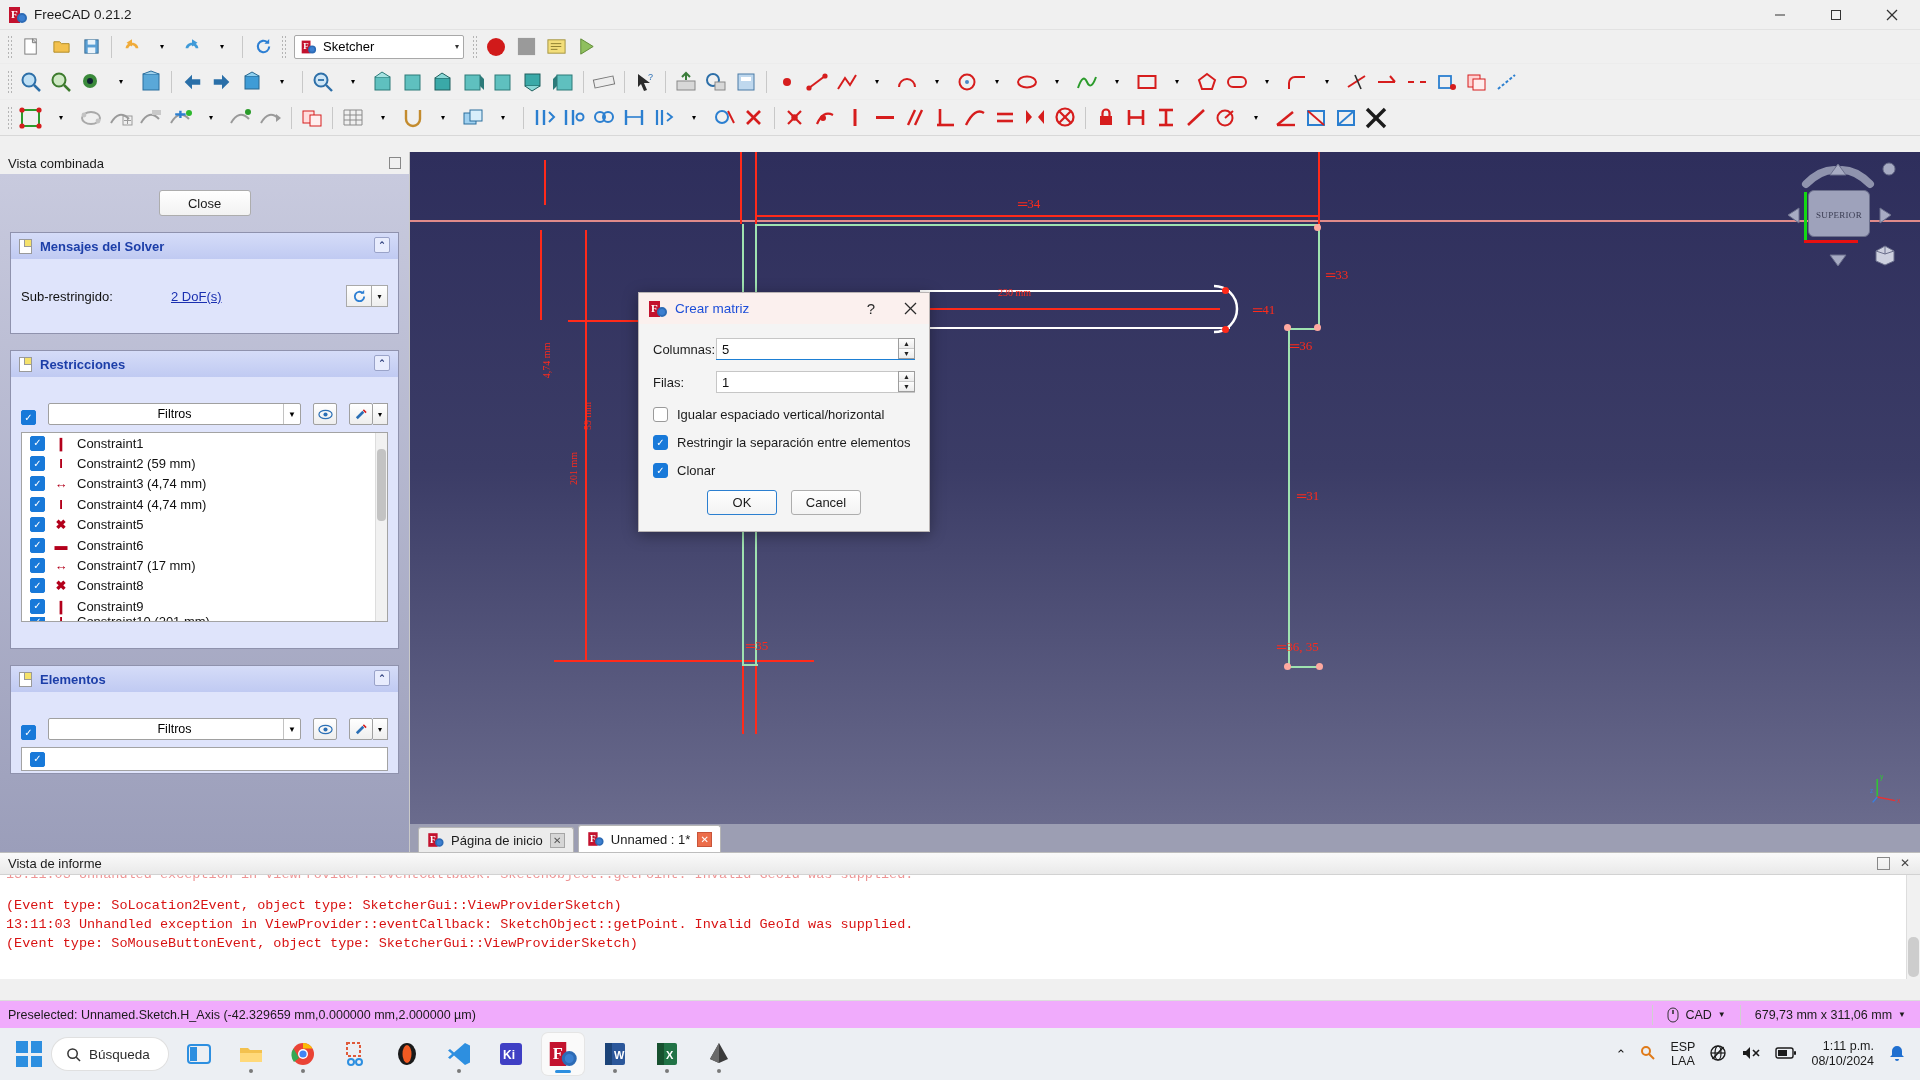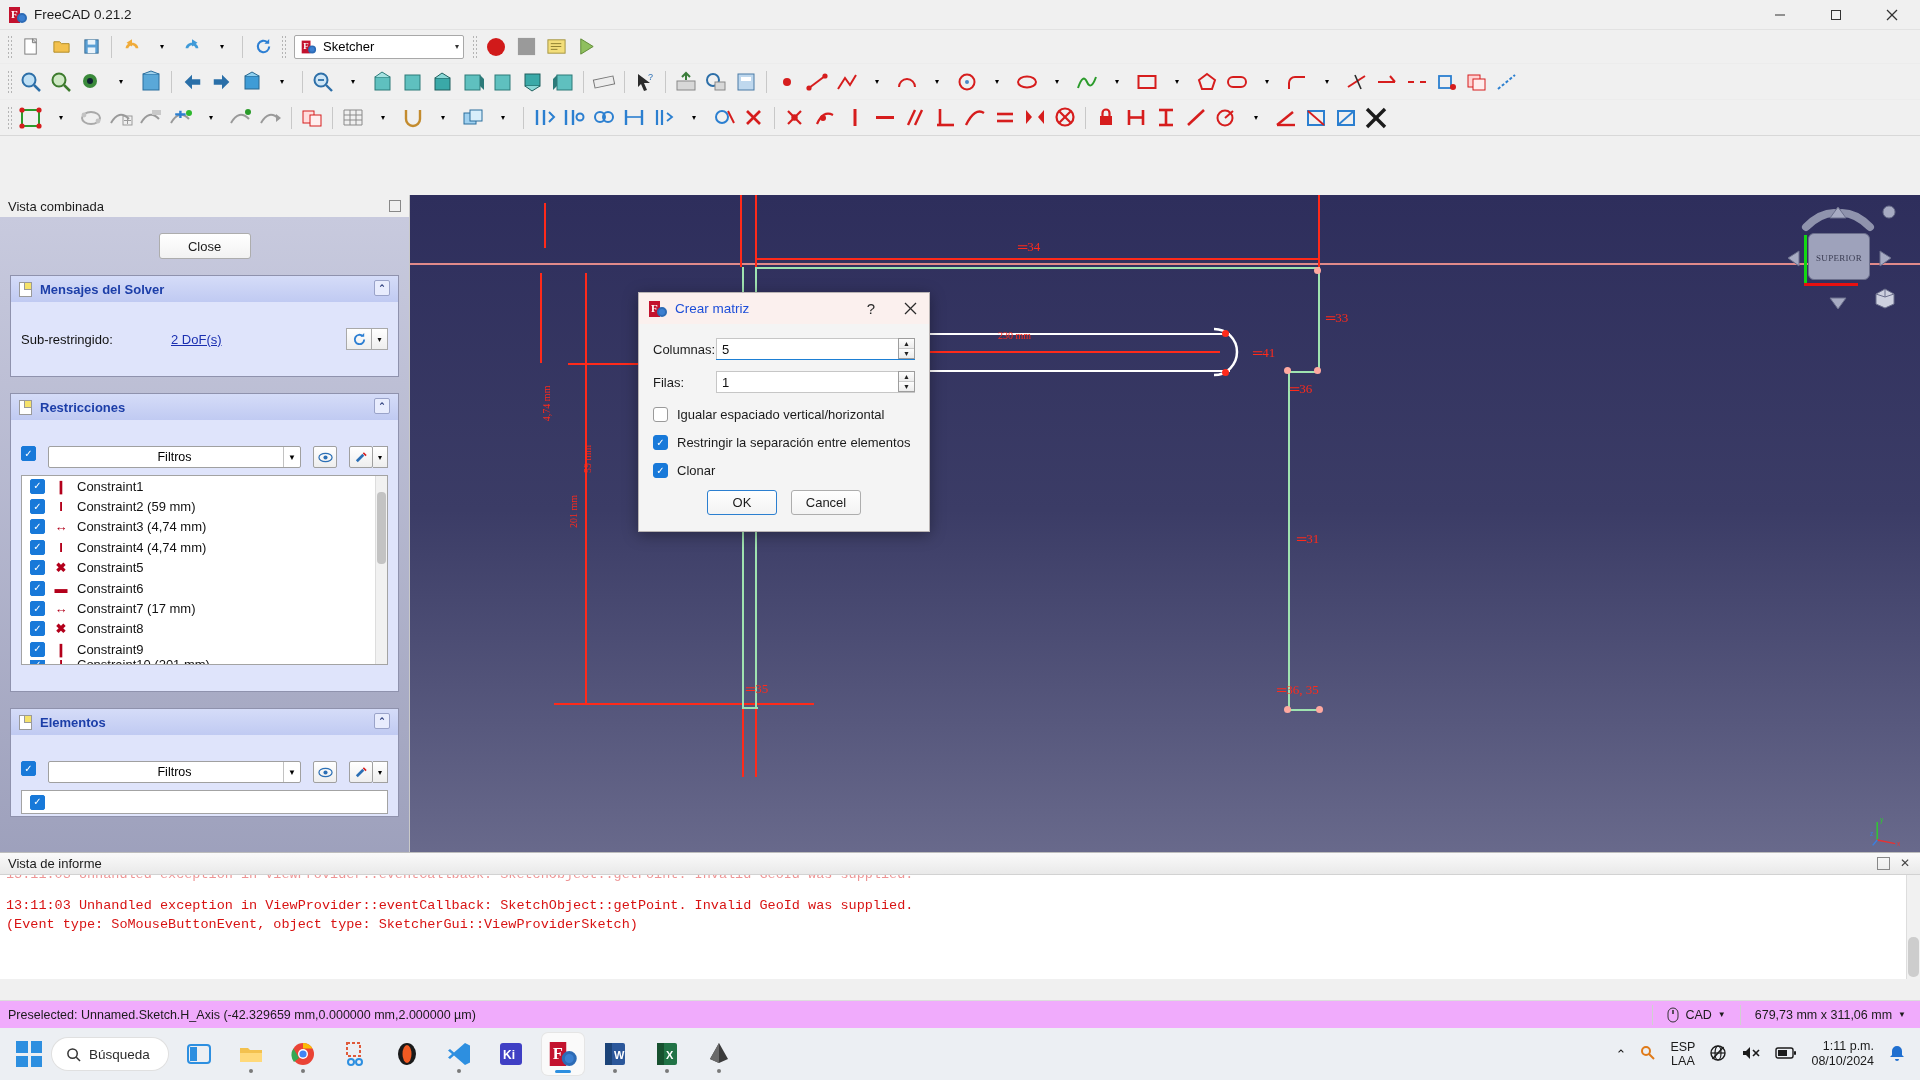--- a/index.html
+++ b/index.html
@@ -37,21 +37,21 @@
     background-image: radial-gradient(#b4b4b4 40%, transparent 41%);
     background-size: 3px 4px; }
   .wbsel {
     height: 24px; min-width: 170px; border: 1px solid #a8a8a8; background: #fff;
     display: flex; align-items: center; gap: 6px; padding: 0 4px 0 5px; font-size: 13px;
     border-radius: 2px; margin-left: 4px;
   }
   .wbsel .caret { margin-left: auto; font-size: 8px; color:#333; }
 
   
-  .main { position: absolute; top: 152px; left: 0; width: 1920px; height: 700px; display: flex; margin-top: 43px; }
+  .main { position: absolute; top: 152px; left: 0; width: 1920px; height: 700px; display: flex; }
 
   
   .combo { width: 410px; background: #f0f0f0; display: flex; flex-direction: column;
            border-right: 1px solid #c9c9c9; }
   .combo-title { height: 22px; background: #f0f0f0; display:flex; align-items:center;
      padding-left: 8px; font-size: 13px; color:#1b1b1b; position: relative; }
   .panel-float { position:absolute; right: 8px; top: 5px; width:12px; height:12px;
      border:1px solid #888; }
   .tabs { height: 26px; display: flex; align-items: flex-end; padding-left: 6px; background:#f0f0f0; }
   .tab { height: 23px; padding: 0 12px; display:flex; align-items:center; gap:6px;
@@ -80,21 +80,21 @@
   .solver-row { display:flex; align-items:center; font-size:13px; color:#111; }
   .solver-row .lbl { width: 150px; }
   .dof-link { color:#1a2fb0; text-decoration: underline; }
   .refresh-grp { margin-left:auto; display:flex; }
   .refresh-btn { width:26px; height:22px; background:linear-gradient(180deg,#fff,#eee);
      border:1px solid #a9a9a9; display:flex; align-items:center; justify-content:center; }
   .refresh-caret { width:16px;height:22px; background:linear-gradient(180deg,#fff,#eee);
      border:1px solid #a9a9a9; border-left:none; display:flex; align-items:center;
      justify-content:center; font-size:8px; }
 
-  .filter-row { display:flex; align-items:flex-start; gap:12px; }
+  .filter-row { display:flex; align-items:flex-end; gap:12px; }
   .cbx { width:15px; height:15px; border:1px solid #8a8a8a; background:#fff; border-radius:2px;
      display:inline-flex; align-items:center; justify-content:center; flex:none; }
   .cbx.on { background:#1879d9; border-color:#1879d9; }
   .cbx.on:after { content:"✓"; color:#fff; font-size:10px; line-height:1; }
   .filter-combo { flex:1; height:22px; background:#fff; border:1px solid #a0a0a0;
      display:flex; align-items:center; justify-content:center; font-size:12.5px;
      position:relative; border-radius:2px; }
   .filter-combo .cc { position:absolute; right:0; top:0; width:17px; height:20px;
      border-left:1px solid #c2c2c2; display:flex; align-items:center; justify-content:center;
      font-size:8px; }
@@ -1141,20 +1141,21 @@
   </div>
 
   <div class="report">
     <div class="report-title">
       <span>Vista de informe</span>
       <span style="position:absolute; right:30px; top:4px; width:13px; height:13px; border:1px solid #888;"></span>
       <span style="position:absolute; right:10px; top:3px; font-size:12px; color:#444;">✕</span>
     </div>
     <div class="report-body">
       <div class="rline-txt" style="position:relative; top:-12px; opacity:.45;">13:11:03  Unhandled exception in ViewProvider::eventCallback: SketchObject::getPoint. Invalid GeoId was supplied.</div>
+      <div class="rline-txt">(Event type: SoLocation2Event, object type: SketcherGui::ViewProviderSketch)</div>
       <div class="rline-txt">13:11:03  Unhandled exception in ViewProvider::eventCallback: SketchObject::getPoint. Invalid GeoId was supplied.</div>
       <div class="rline-txt">(Event type: SoMouseButtonEvent, object type: SketcherGui::ViewProviderSketch)</div>
       <div class="rsb">
           <div class="rsb-thumb"></div>
         </div>
     </div>
   </div>
 
   <div class="status">
     <span class="msg">Preselected: Unnamed.Sketch.H_Axis (-42.329659 mm,0.000000 mm,2.000000 µm)</span>

